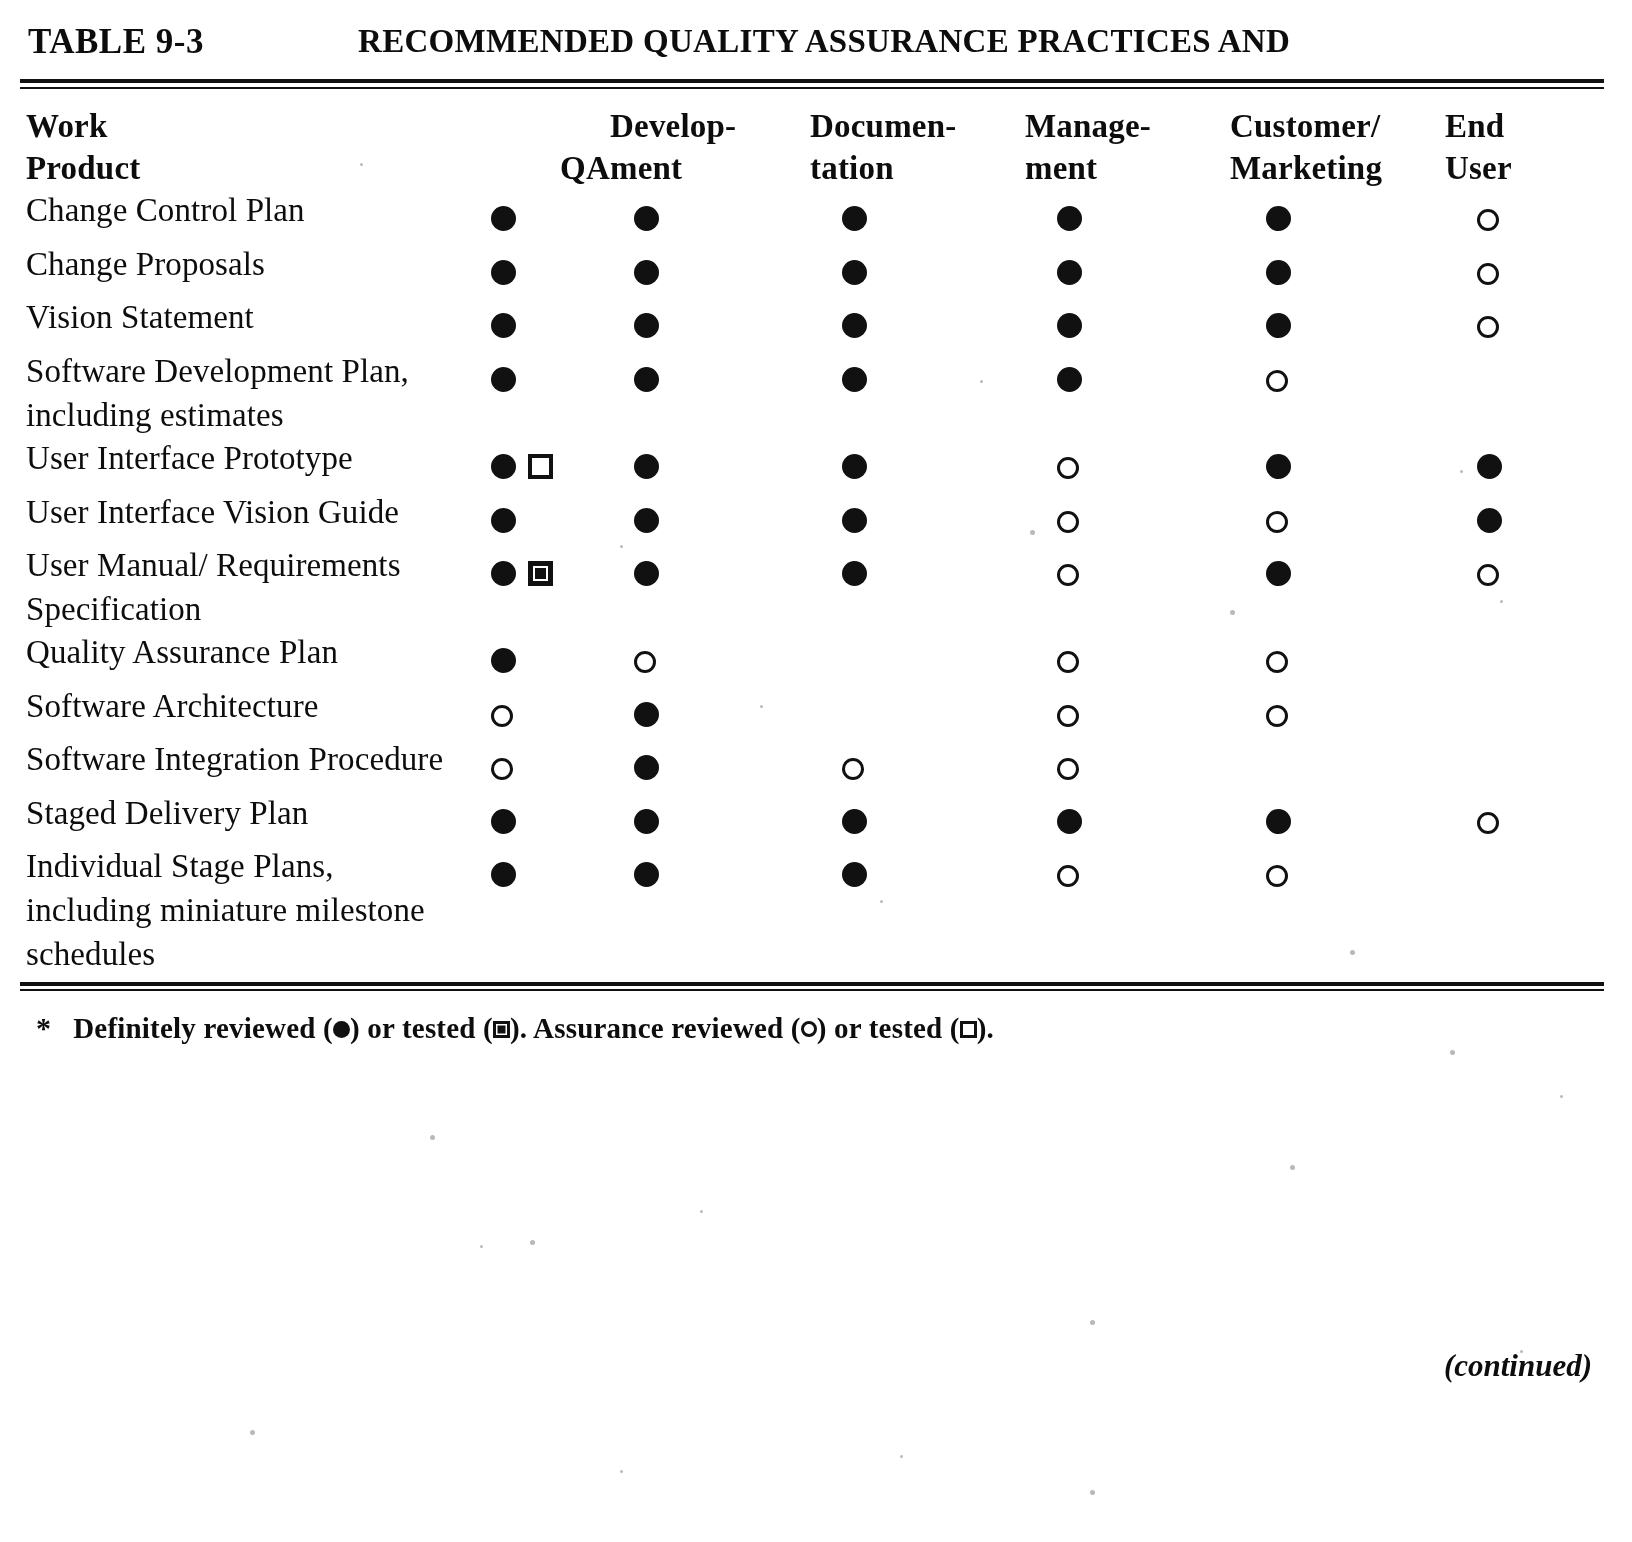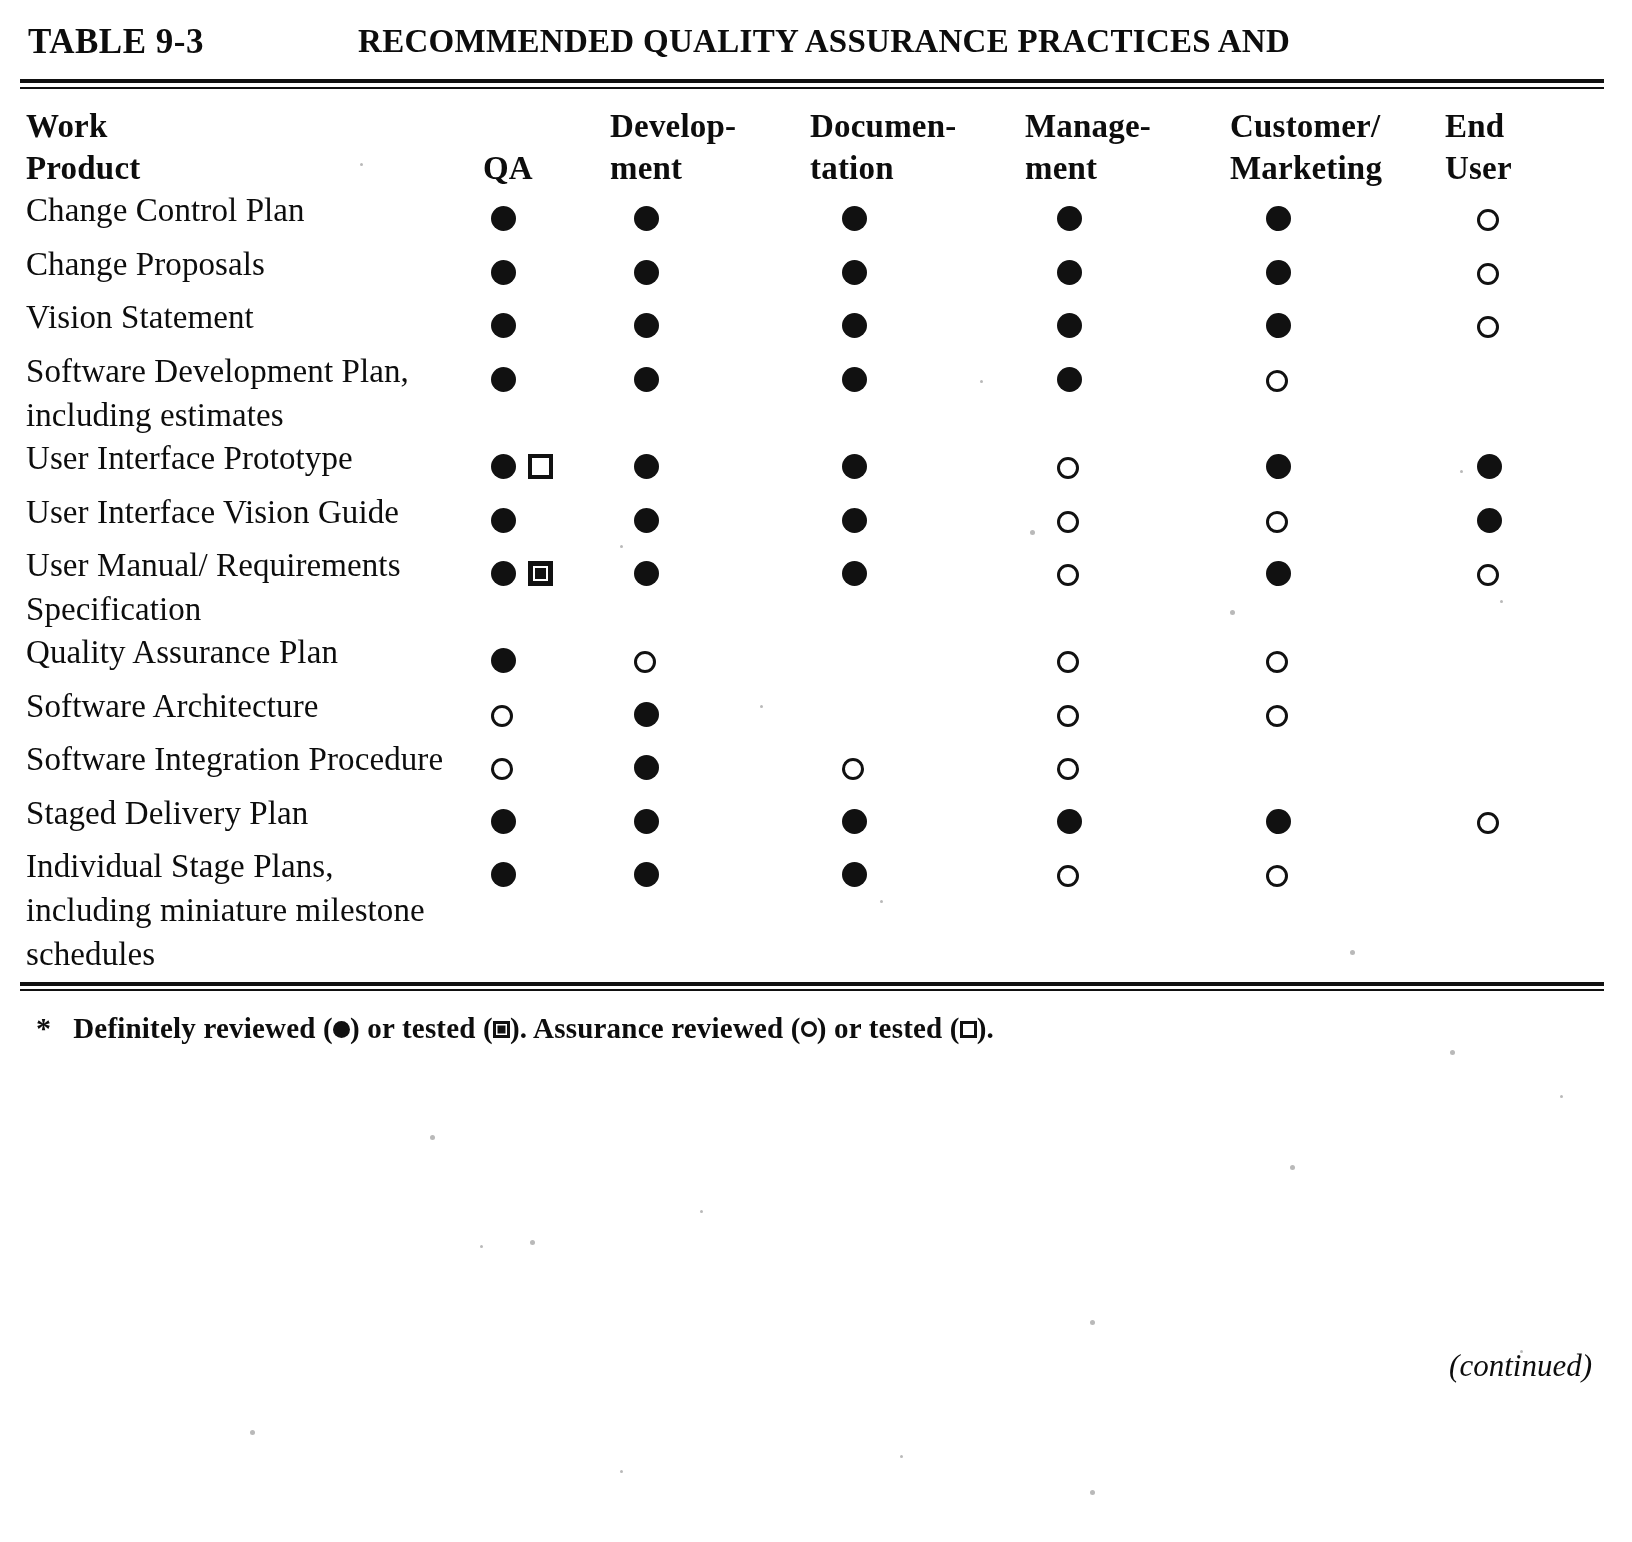--- a/index.html
+++ b/index.html
@@ -83,21 +83,21 @@
   thead th {
     font-size: 33px;
     font-weight: bold;
     line-height: 1.28;
     text-align: left;
     padding: 12px 0 10px 0;
     letter-spacing: 0.2px;
   }
   thead th.col-product { padding-left: 6px; }
   thead th .hdr-line { display: block; white-space: nowrap; }
-  thead th.align-qa { vertical-align: bottom; padding-left: 8px;}
+  thead th.align-qa { vertical-align: bottom; padding-left: 8px; text-align: right;}
   thead th.align-qa .hdr-line { padding-bottom: 0; }
 
   tbody td {
     font-size: 33px;
     line-height: 1.32;
     padding: 6px 0 6px 0;
   }
   tbody td.product {
     padding-left: 6px;
     padding-right: 10px;
@@ -168,21 +168,21 @@
   .inline-mark.m-open-circle { width: 16px; height: 16px; border-width: 3px; }
   .inline-mark.m-filled-square { width: 17px; height: 17px; border-width: 3px; box-shadow: inset 0 0 0 1.5px #fff;}
   .inline-mark.m-open-square { width: 17px; height: 17px; border-width: 3px; }
 
   .continued {
     position: absolute;
     right: 40px;
     bottom: 34px;
     font-size: 31px;
     font-style: italic;
-    font-weight: normal;
+    font-weight: bold;
   }
 
   
   .speck {
     position: absolute;
     background: #b9b9b9;
     border-radius: 50%;
     pointer-events: none;
   }
 </style>

